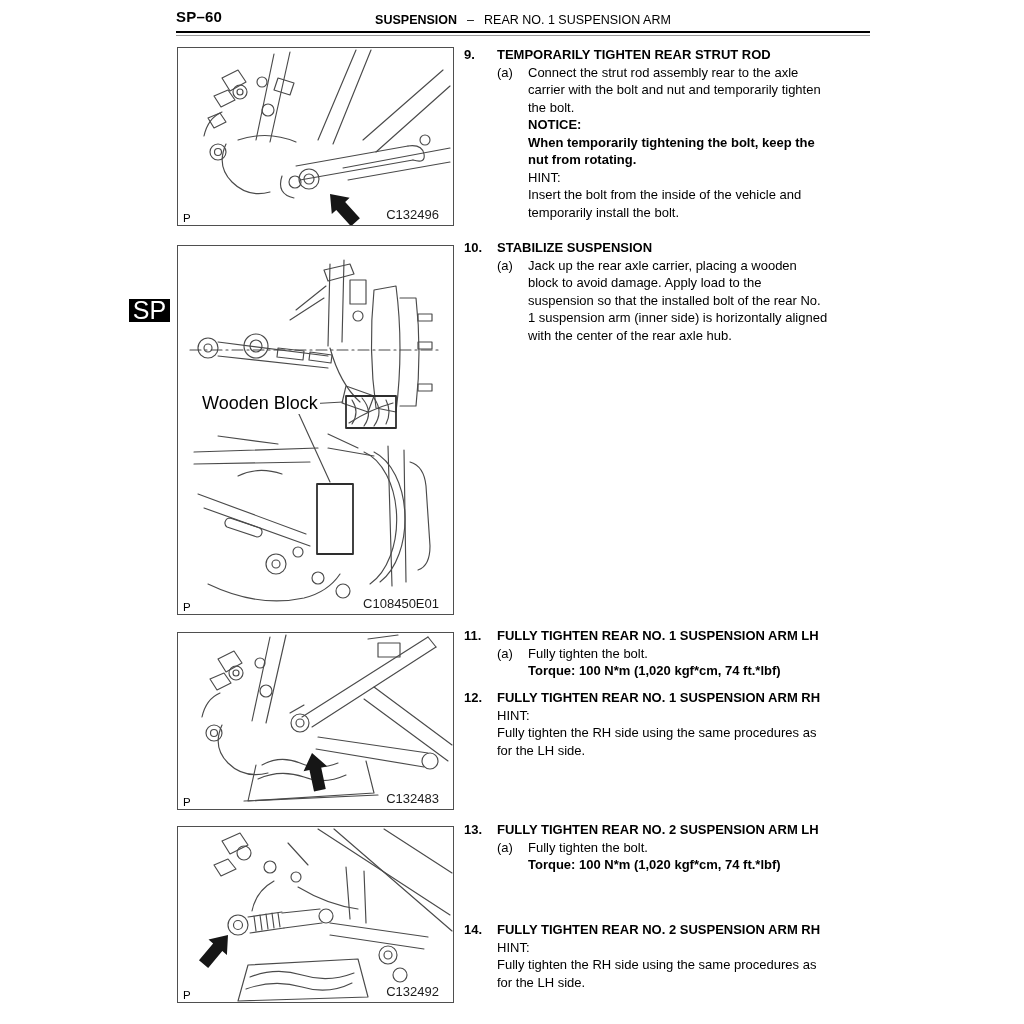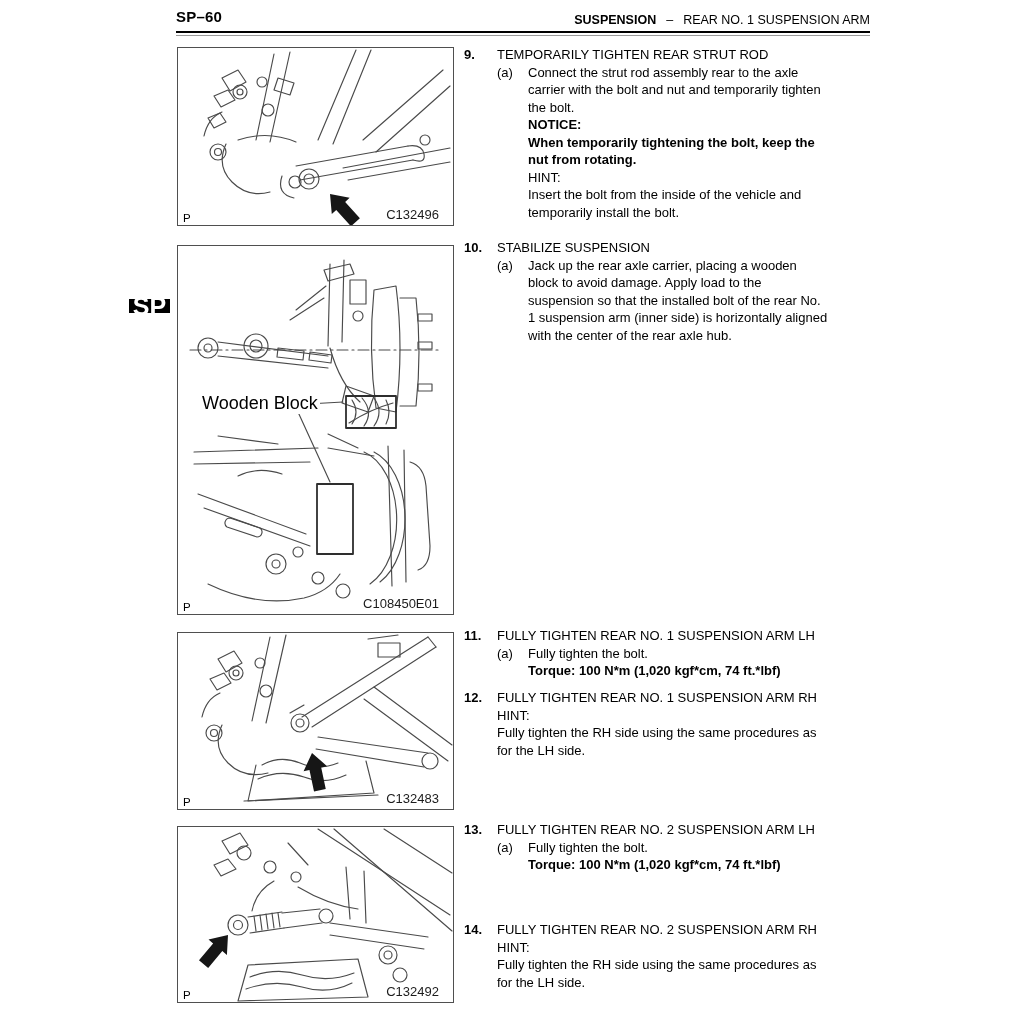--- a/index.html
+++ b/index.html
@@ -1,44 +1,44 @@
 <!DOCTYPE html>
 <html><head>
 <meta charset="utf-8">
 <style>
   html,body{margin:0;padding:0;background:#fff;}
   .page{position:relative;width:1024px;height:1024px;background:#ffffff;
         font-family:"Liberation Sans","DejaVu Sans",sans-serif;color:#000;overflow:hidden;}
   
   .hdr-num{position:absolute;left:176px;top:8px;font-size:15px;font-weight:bold;letter-spacing:.2px;}
-  .hdr-title{position:absolute;left:176px;top:13px;width:694px;text-align:right;font-size:12.5px;}
+  .hdr-title{position:absolute;left:176px;top:13px;width:694px;text-align:center;font-size:12.5px;}
   .hdr-title .sec{font-weight:bold;}
   .hdr-title .sep{margin:0 10px;}
   .rule{position:absolute;left:176px;top:31px;width:694px;border-top:2.5px solid #000;}
   .rule2{position:absolute;left:176px;top:35px;width:694px;border-top:1px solid #9a9a9a;}
   
-  .sp-tab{position:absolute;left:129px;top:299px;width:41px;height:14px;background:#000;color:#fff;
-          font-weight:bold;font-size:25px;display:flex;align-items:center;justify-content:center;line-height:1;}
+  .sp-tab{position:absolute;left:129px;top:299px;width:41px;height:23px;background:#000;color:#fff;
+          font-weight:normal;font-size:25px;display:flex;align-items:center;justify-content:center;line-height:1;}
   
   .fig{position:absolute;left:177px;width:275px;border:1px solid #4f4f4f;background:#fff;}
   #fig1{top:47px;height:177px;} #fig2{top:245px;height:368px;}
   #fig3{top:632px;height:176px;} #fig4{top:826px;height:175px;}
   .fig svg{position:absolute;left:0;top:0;width:100%;height:100%;}
   .corner-p{position:absolute;left:5px;bottom:1px;font-size:11.5px;}
   .fig-code{position:absolute;right:14px;bottom:3px;font-size:13px;color:#1c1c1c;}
   .callout{position:absolute;left:24px;top:147px;font-size:18px;background:#fff;padding-right:2px;}
   .art{stroke:#4a4a4a;fill:none;stroke-width:1.15;stroke-linecap:round;stroke-linejoin:round;}
   .art-bold{stroke:#2e2e2e;fill:none;stroke-width:1.8;}
   .solid{fill:#161616;stroke:none;}
   .dashdot{stroke-dasharray:11 4 2 4;}
   
   .step{position:absolute;left:464px;font-size:13px;line-height:17.5px;}
   .row{display:flex;}
   .num{width:33px;font-weight:bold;flex:none;}
-  .title{font-weight:normal;white-space:nowrap;}
+  .title{font-weight:bold;white-space:nowrap;}
   .title-wrap{font-weight:bold;white-space:normal;width:350px;}
   .sub{display:flex;margin-left:33px;}
   .alabel{width:31px;flex:none;}
   .atext{width:356px;white-space:pre-line;}
   .lvl2{margin-left:64px;width:345px;white-space:pre-line;}
   .lvl1{margin-left:33px;width:402px;white-space:pre-line;}
   .bold{font-weight:bold;}
   .pagelink{color:#2020dd;font-weight:bold;}
   #s9{top:46px;} #s10{top:239px;} #s11{top:627px;} #s12{top:689px;}
   #s13{top:821px;} #s14{top:921px;} #s15{top:960px;}

